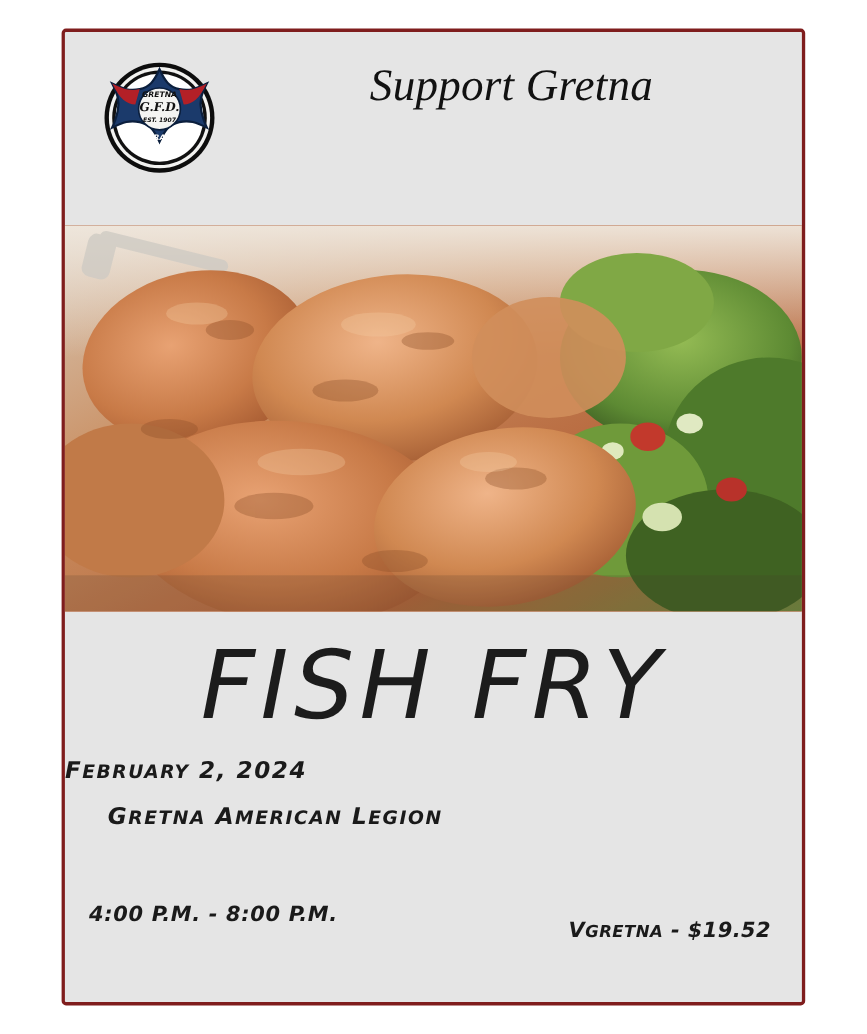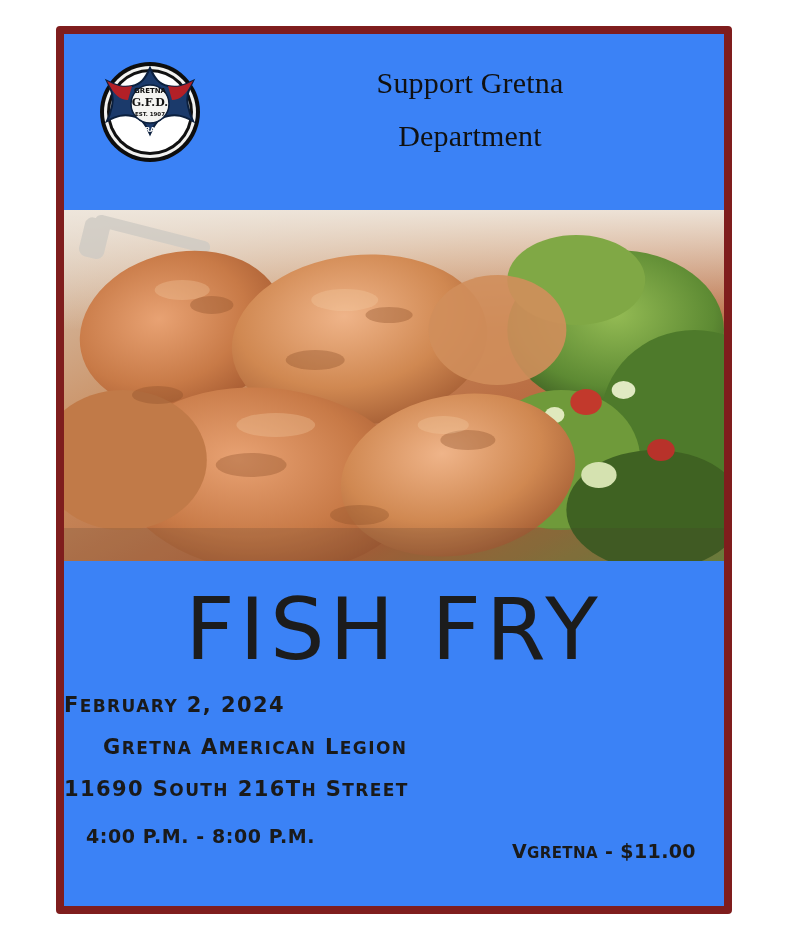--- a/index.html
+++ b/index.html
@@ -22,24 +22,25 @@
     background: #ffffff;
   }
 
   
   .page-frame {
     position: absolute;
     left: 56px;
     top: 26px;
     width: 676px;
     height: 888px;
-    border: 8px solid #7f1d1d;
+    border: 3px solid #7f1d1d;
     border-radius: 4px;
     box-sizing: border-box;
-    background: #3b82f6;
+    background: #e5e5e5;
+    font-style: italic;
   }
 
   
   .header {
     position: absolute;
     left: 0; top: 0;
     width: 100%;
     height: 176px;
     display: flex;
     align-items: flex-start;
@@ -55,21 +56,21 @@
   
   .badge-svg { display:block; }
 
   .header-title {
     position: absolute;
     left: 150px;
     top: 22px;
     width: 512px;
     text-align: center;
     font-family: "Liberation Serif", serif;
-    font-size: 30px;
+    font-size: 41px;
     line-height: 53px;
     color: #111111;
     letter-spacing: 0.2px;
   }
   .header-title .line { display: block; white-space: nowrap; }
 
   
   .photo {
     position: absolute;
     left: 0;
@@ -202,21 +203,20 @@
           <circle cx="52" cy="44" r="19" fill="#f4f4f2" stroke="#0b1f3d" stroke-width="1.5"></circle>
           <text x="52" y="33" text-anchor="middle" font-family="DejaVu Sans, sans-serif" font-size="7" font-weight="bold" fill="#111111">GRETNA</text>
           <text x="52" y="46" text-anchor="middle" font-family="DejaVu Serif, serif" font-size="11" font-weight="bold" fill="#111111">G.F.D.</text>
           <text x="52" y="56" text-anchor="middle" font-family="DejaVu Sans, sans-serif" font-size="5.5" font-weight="bold" fill="#111111">EST. 1907</text>
           <text x="52" y="72" text-anchor="middle" font-family="DejaVu Sans, sans-serif" font-size="7" font-weight="bold" fill="#ffffff">NEBRASKA</text>
         </svg>
       </div>
 
       <div class="header-title">
         <span class="line">Support Gretna</span>
-        <span class="line">Department</span>
       </div>
     </div>
 
     <div class="photo">
       <svg viewBox="0 0 670 351" preserveAspectRatio="none" aria-hidden="true">
         <defs>
           <linearGradient id="bgWarm" x1="0" y1="0" x2="1" y2="1">
             <stop offset="0%" stop-color="#d9c9b8"></stop>
             <stop offset="35%" stop-color="#c98d5f"></stop>
             <stop offset="70%" stop-color="#b5643a"></stop>
@@ -302,30 +302,27 @@
       <div class="fish-fry">FISH FRY</div>
 
       <div class="detail detail-date">
         <span class="cap">F<span class="small">EBRUARY</span> 2, 2024</span>
       </div>
 
       <div class="detail detail-venue">
         <span class="cap">G<span class="small">RETNA</span> A<span class="small">MERICAN</span> L<span class="small">EGION</span></span>
       </div>
 
-      <div class="detail detail-addr">
-        <span class="cap">11690 S<span class="small">OUTH</span> 216T<span class="small">H</span> S<span class="small">TREET</span></span>
-      </div>
 
       <div class="bottom-row">
         <div class="time">4:00 P.M. - 8:00 P.M.</div>
 
         <div class="prices">
           <span class="price-line">
-            <span>V<span class="small">GRETNA</span></span><span> - </span><span>$11.00</span>
+            <span>V<span class="small">GRETNA</span></span><span> - </span><span>$19.52</span>
           </span>
 
         </div>
       </div>
 
     </div>
   </div>
 </div>
 
 </body></html>

